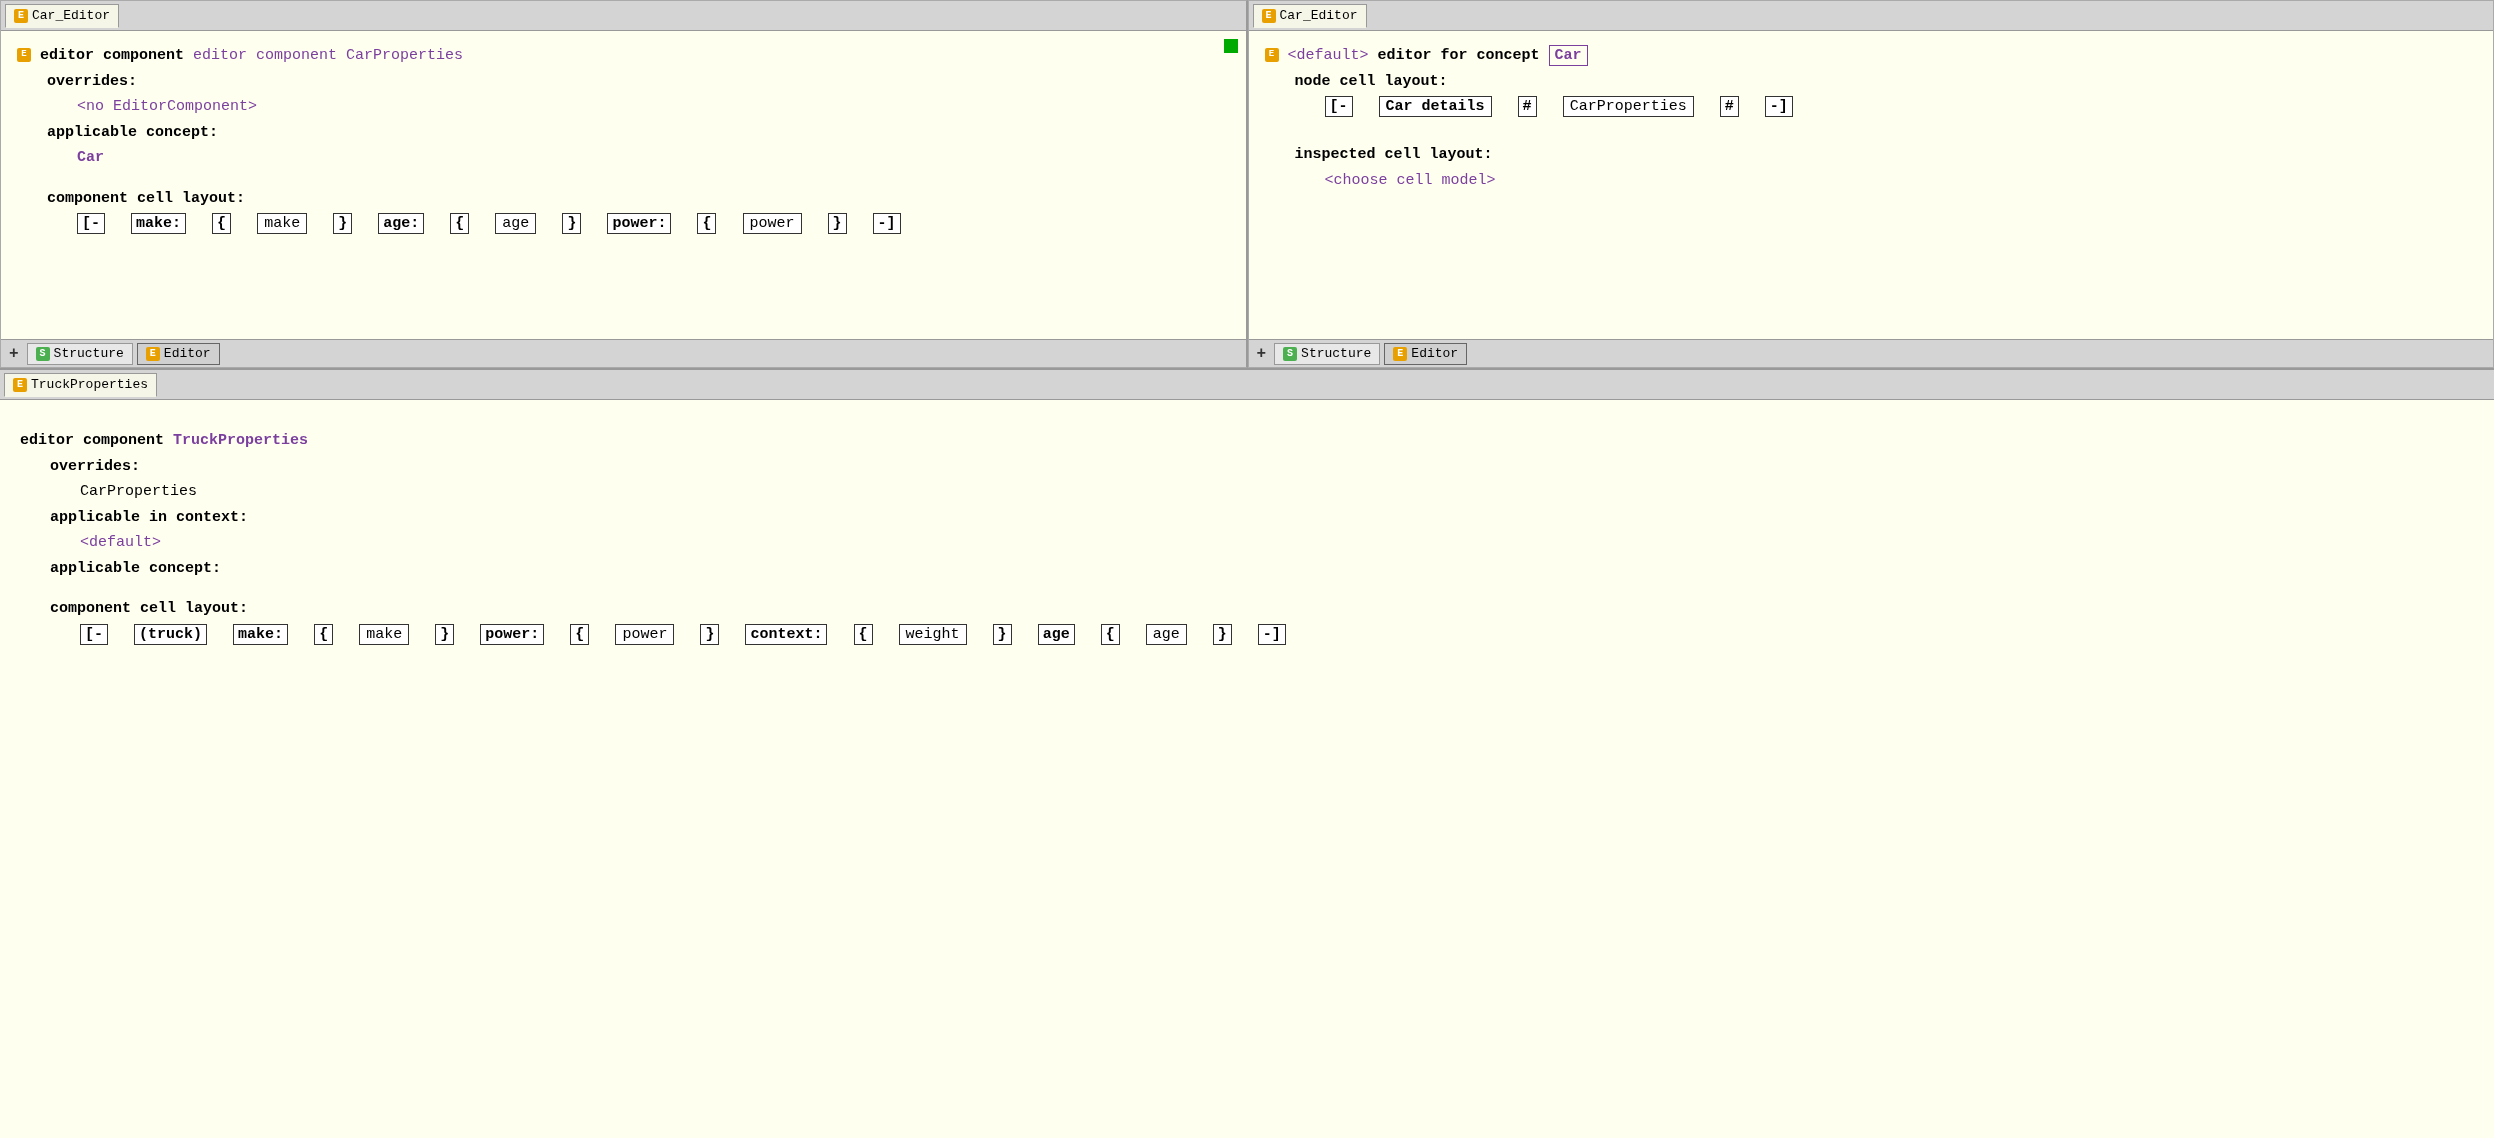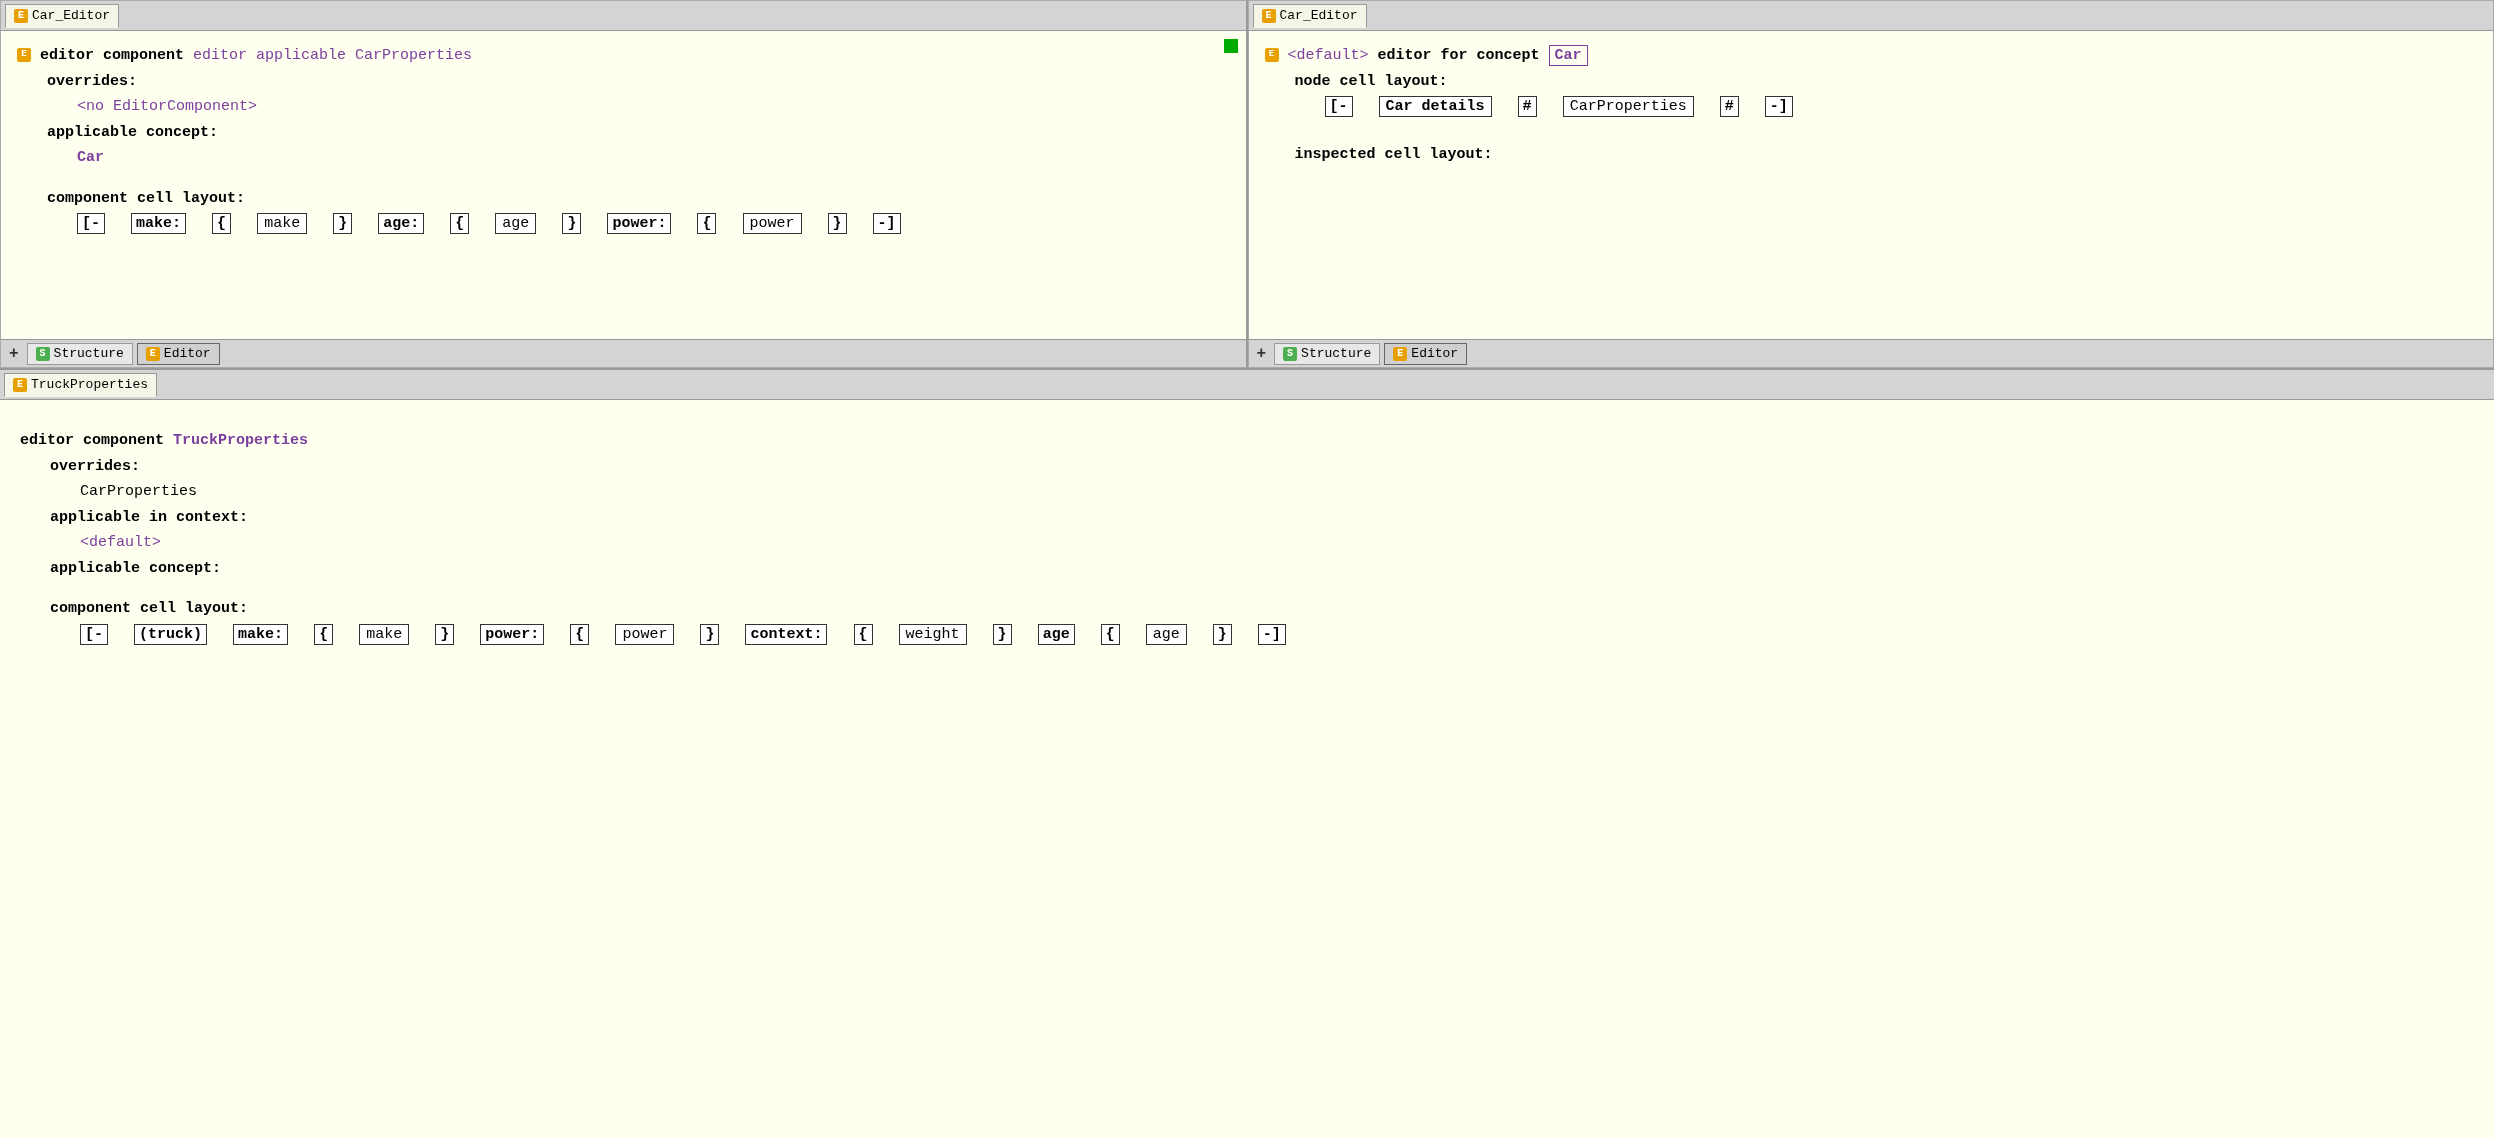--- a/index.html
+++ b/index.html
@@ -201,21 +201,21 @@
       <div class="tab-bar">
         <span class="tab active">
           <span class="tab-icon editor">E</span>
           <span>Car_Editor</span>
         </span>
       </div>
       <div class="code-area">
         <div class="green-square"></div>
 
         <div class="line">
-          <span class="editor-icon-small">E</span>&nbsp;<span class="kw">editor component</span> <span class="concept-name" style="font-weight:normal; color:#7b3f9e;">editor applicable CarProperties</span>
+          <span class="editor-icon-small">E</span>&nbsp;<span class="kw">editor component</span> <span class="concept-name" style="font-weight:normal; color:#7b3f9e;">editor component CarProperties</span>
         </div>
         <div class="line indent1">
           <span class="kw">overrides:</span>
         </div>
         <div class="line indent2">
           <span class="placeholder">&lt;no EditorComponent&gt;</span>
         </div>
         <div class="line indent1">
           <span class="kw">applicable concept:</span>
         </div>
@@ -292,20 +292,23 @@
           <span class="cell-space"></span>
           <span class="cell-var">CarProperties</span>
           <span class="cell-space"></span>
           <span class="cell-bracket">#</span>
           <span class="cell-space"></span>
           <span class="cell-bracket">-]</span>
         </div>
         <div class="line" style="height:1.5em"></div>
         <div class="line indent1">
           <span class="kw">inspected cell layout:</span>
+        </div>
+        <div class="line indent2">
+          <span class="placeholder">&lt;choose cell model&gt;</span>
         </div>
       </div>
       <div class="bottom-tabs">
         <span class="plus-btn">+</span>
         <span class="bottom-tab">
           <span class="tab-icon structure">S</span>
           <span>Structure</span>
         </span>
         <span class="bottom-tab active">
           <span class="tab-icon editor">E</span>

